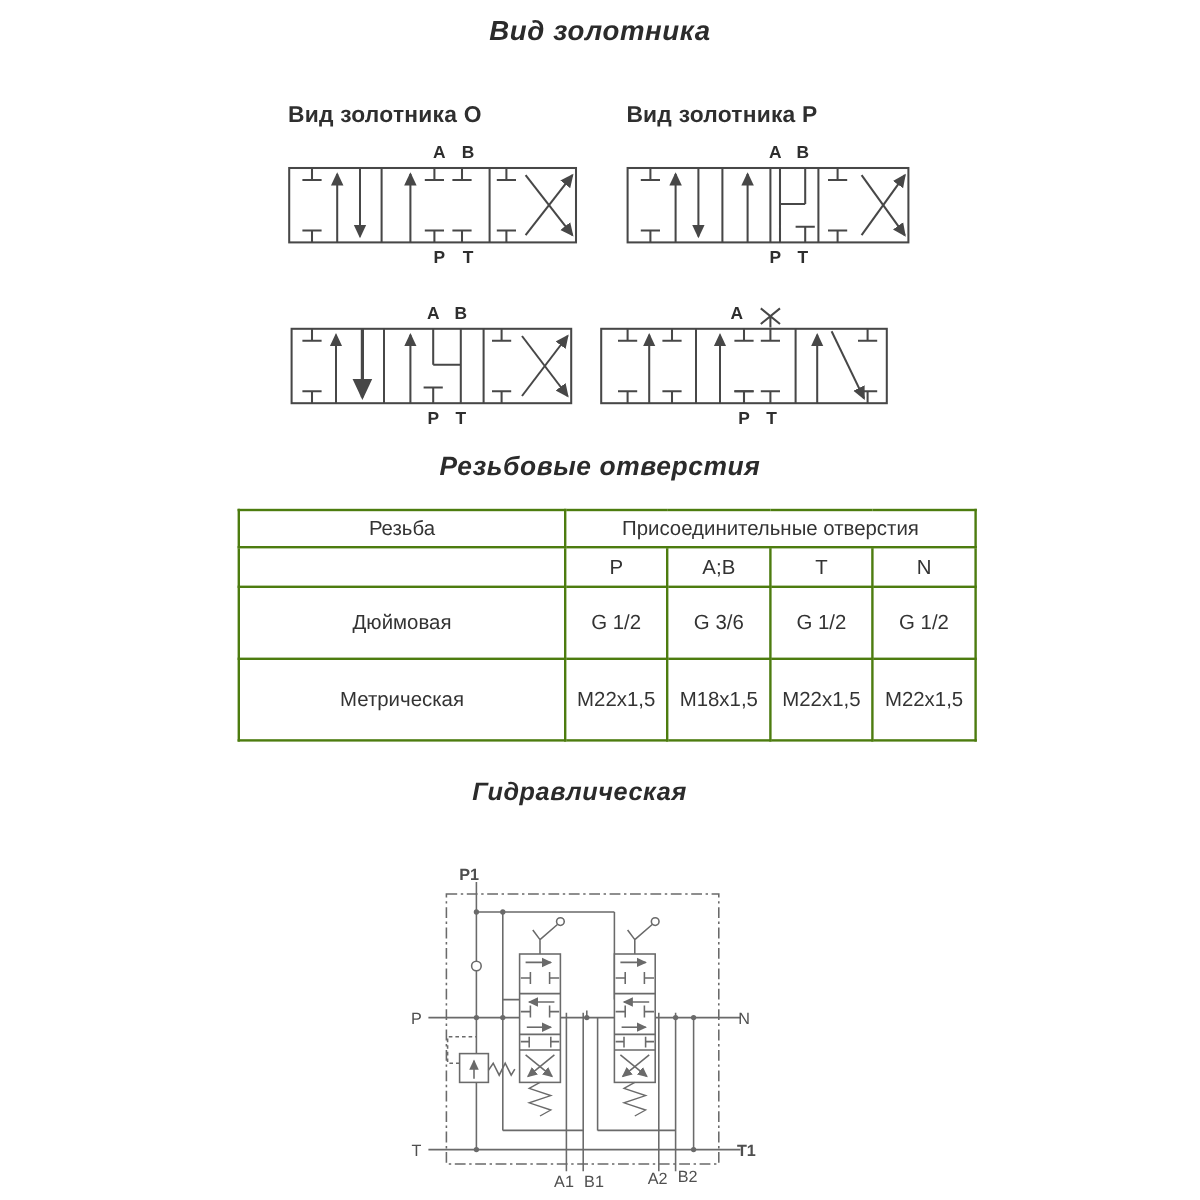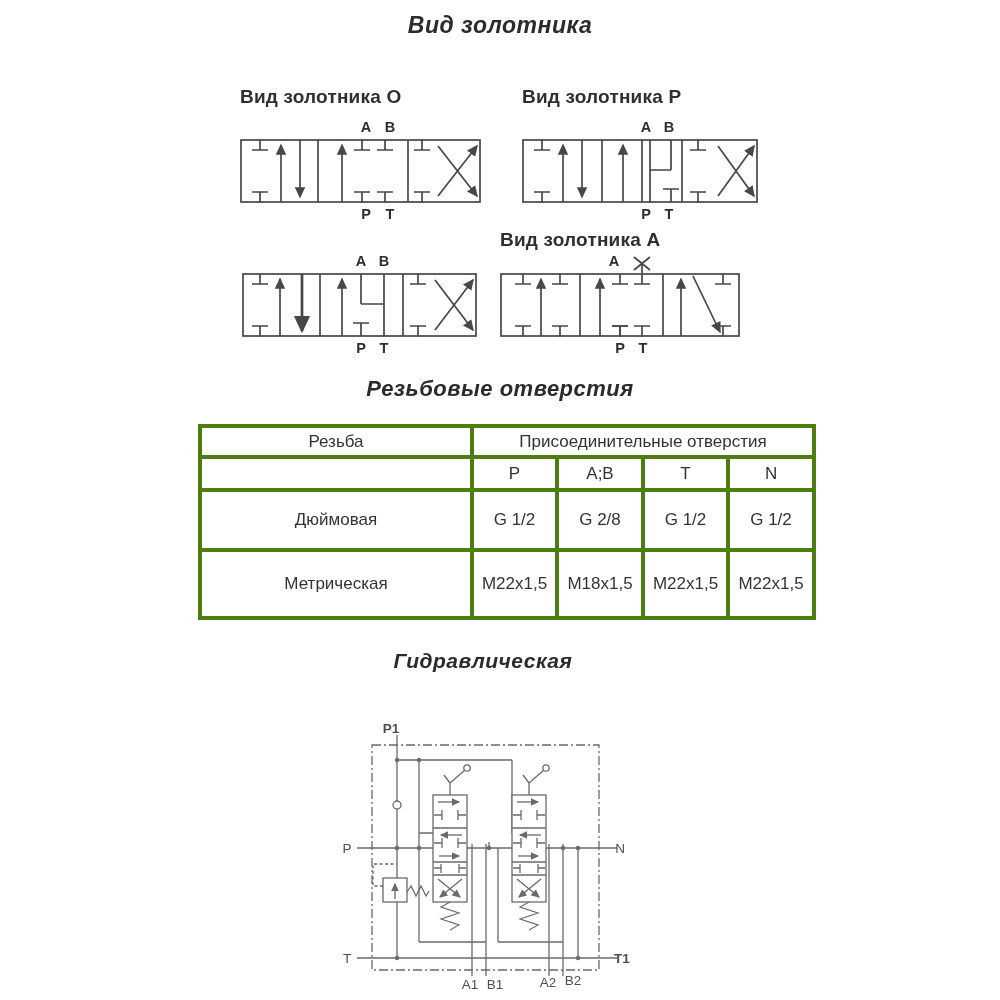--- a/index.html
+++ b/index.html
@@ -9,21 +9,21 @@
   .title{font-weight:700;letter-spacing:.5px;text-align:center;color:#2b2b2b;font-style:italic;}
   .main-title{left:0;right:0;top:12px;font-size:23px;}
   .table-title{left:0;right:0;top:376px;font-size:22px;}
   .scheme-title{left:333px;width:300px;top:645px;font-size:21px;line-height:31px;}
   .diagram{position:absolute;}
   .diagram .sub{font-size:19px;font-weight:600;text-align:left;height:24px;line-height:24px;
                 color:#2f2f2f;letter-spacing:.2px;white-space:nowrap;}
   .diagram svg{position:absolute;left:0;}
   table.ports{position:absolute;left:198px;top:424px;width:614px;border-collapse:collapse;
               table-layout:fixed;font-size:17px;color:#333;}
-  table.ports td{border:4px solid #4d7c0f;text-align:center;padding:0;vertical-align:middle;
+  table.ports td{border:2px solid #4d7c0f;text-align:center;padding:0;vertical-align:middle;
                  overflow:hidden;white-space:nowrap;}
   table.ports{border:1px solid #3f3f3f;}
   #scheme-svg{position:absolute;left:335px;top:712px;}
   .svg-label{font-family:"Liberation Sans",sans-serif;}
 </style>
 </head>
 <body>
 
 <div class="abs title main-title">Вид золотника</div>
 
@@ -114,21 +114,20 @@
         <path d="M119,1 V31 M119,31 H142 M142,1 V63 M119,63 V50 M111,50 H127"></path>
       </g>
       <text x="119" y="-7" text-anchor="middle" fill="#2e2e2e" font-size="14.5" font-weight="bold" stroke="none" class="svg-label">A</text>
       <text x="142" y="-7" text-anchor="middle" fill="#2e2e2e" font-size="14.5" font-weight="bold" stroke="none" class="svg-label">B</text>
       <text x="119" y="80" text-anchor="middle" fill="#2e2e2e" font-size="14.5" font-weight="bold" stroke="none" class="svg-label">P</text>
       <text x="142" y="80" text-anchor="middle" fill="#2e2e2e" font-size="14.5" font-weight="bold" stroke="none" class="svg-label">T</text>
     </svg>
   </div>
 
 <div class="diagram" id="vd-A" style="left:500px;top:228px;width:240px;height:135px">
-  <div class="sub">Вид золотника А</div>
 <svg width="240" height="112" viewBox="0 -22 240 90" style="top:12px;height:112px;overflow:visible">
       <defs>
         <marker id="ah-A" viewBox="0 0 8 8" refX="6.5" refY="4" markerWidth="7" markerHeight="7" orient="auto">
           <path d="M0,0.5 L7.5,4 L0,7.5 z" fill="#474747" stroke="none"></path>
         </marker>
       </defs>
       <g stroke="#474747" stroke-width="1.7" fill="none">
         <rect x="1" y="1" width="238" height="62"></rect>
         <path d="M80,1 V63"></path>
         <path d="M163,1 V63"></path>
@@ -173,21 +172,21 @@
   <tr style="height:33px">
     <td></td>
     <td>P</td>
     <td>A;B</td>
     <td>T</td>
     <td>N</td>
   </tr>
   <tr style="height:60px">
     <td>Дюймовая</td>
     <td>G 1/2</td>
-    <td>G 2/8</td>
+    <td>G 3/6</td>
     <td>G 1/2</td>
     <td>G 1/2</td>
   </tr>
   <tr style="height:68px">
     <td>Метрическая</td>
     <td>M22x1,5</td>
     <td>M18x1,5</td>
     <td>M22x1,5</td>
     <td>M22x1,5</td>
   </tr>

